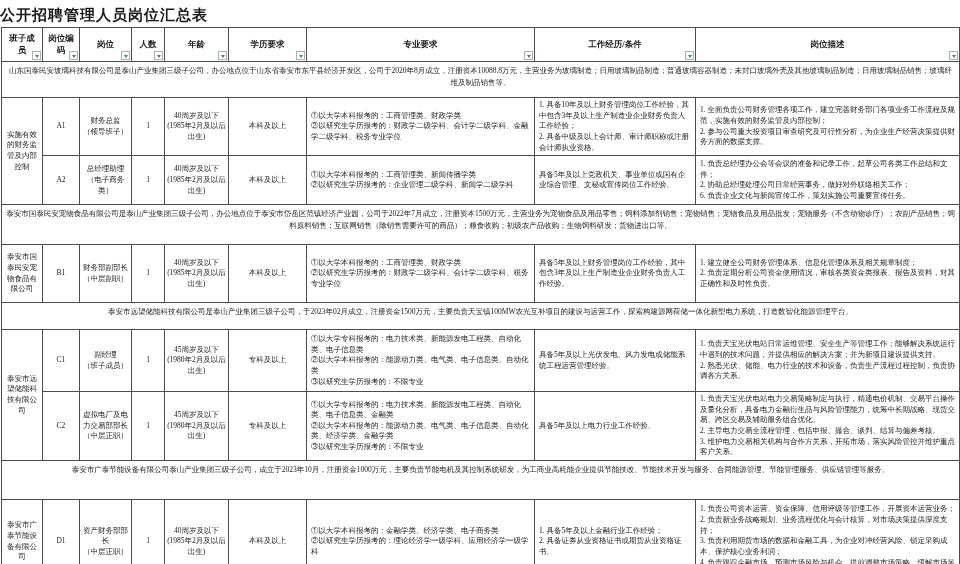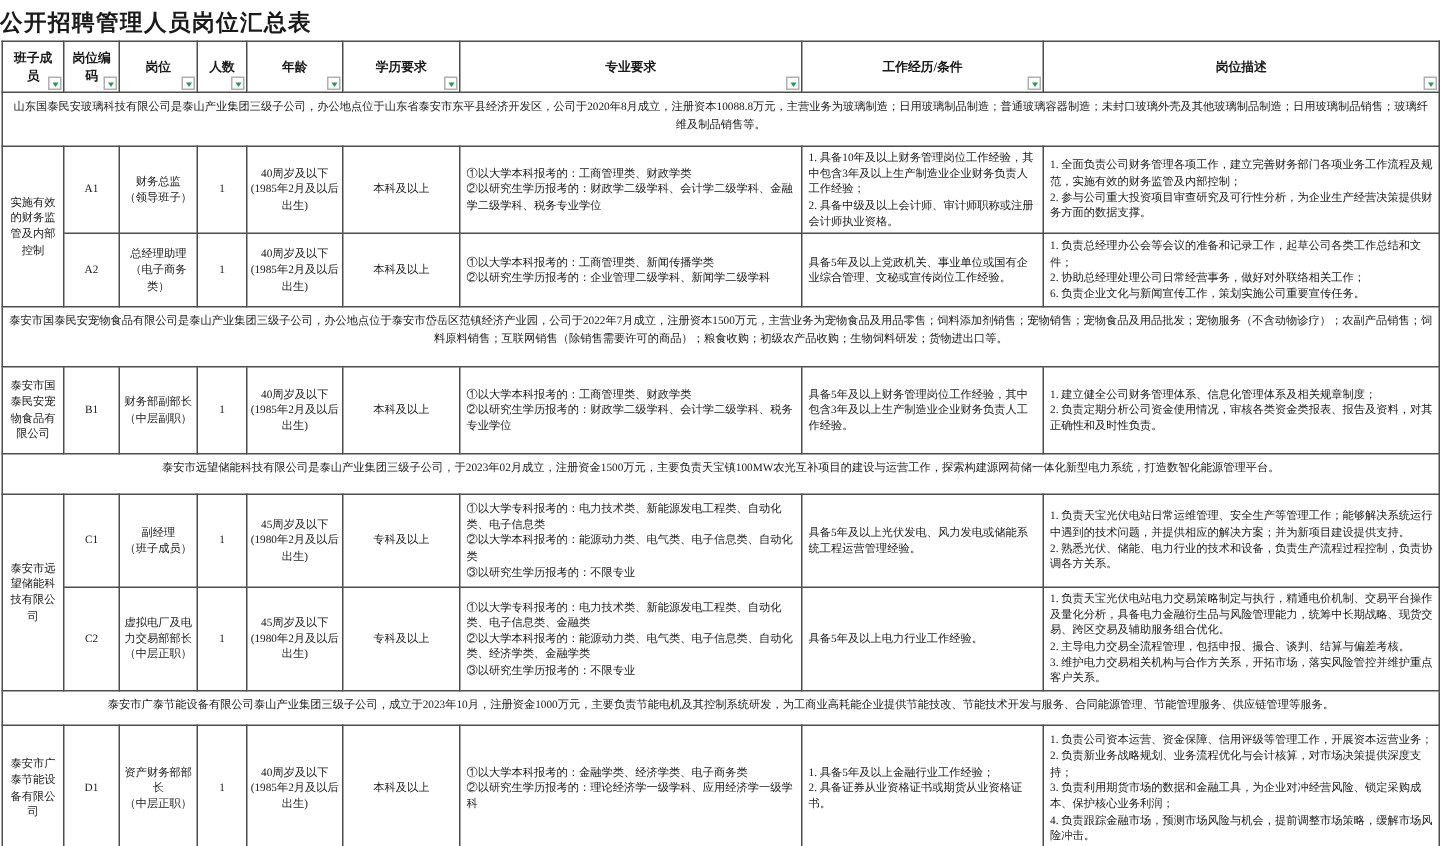--- a/index.html
+++ b/index.html
@@ -160,21 +160,21 @@
     <td class="c">专科及以上</td>
     <td class="l">①以大学专科报考的：电力技术类、新能源发电工程类、自动化类、电子信息类、金融类
 ②以大学本科报考的：能源动力类、电气类、电子信息类、自动化类、经济学类、金融学类
 ③以研究生学历报考的：不限专业</td>
     <td class="l">具备5年及以上电力行业工作经验。</td>
     <td class="l">1. 负责天宝光伏电站电力交易策略制定与执行，精通电价机制、交易平台操作及量化分析，具备电力金融衍生品与风险管理能力，统筹中长期战略、现货交易、跨区交易及辅助服务组合优化。
 2. 主导电力交易全流程管理，包括申报、撮合、谈判、结算与偏差考核。
 3. 维护电力交易相关机构与合作方关系，开拓市场，落实风险管控并维护重点客户关系。</td>
   </tr>
 
-  <tr style="height:23px">
+  <tr style="height:39px">
     <td class="intro" colspan="9">泰安市广泰节能设备有限公司泰山产业集团三级子公司，成立于2023年10月，注册资金1000万元，主要负责节能电机及其控制系统研发，为工商业高耗能企业提供节能技改、节能技术开发与服务、合同能源管理、节能管理服务、供应链管理等服务。</td>
   </tr>
 
   <tr style="height:84px">
     <td class="c">泰安市广泰节能设备有限公司</td>
     <td class="c">D1</td>
     <td class="c">资产财务部部长
 （中层正职）</td>
     <td class="c">1</td>
     <td class="c">40周岁及以下

